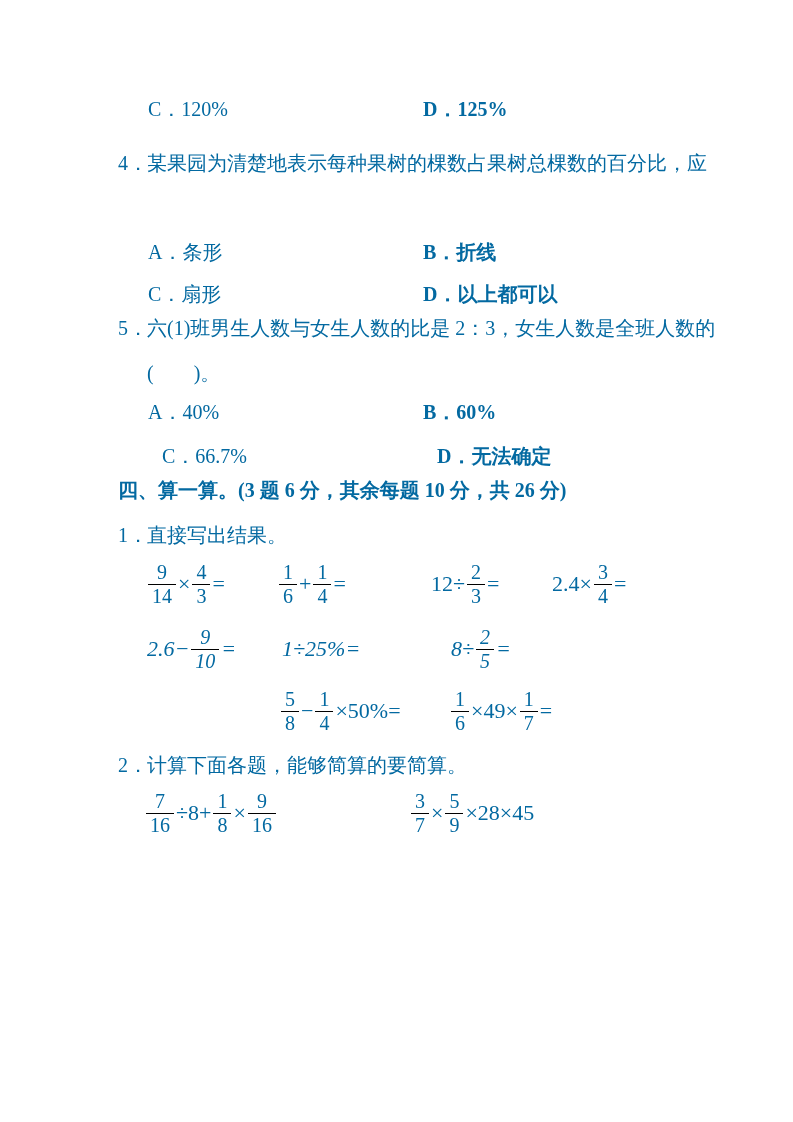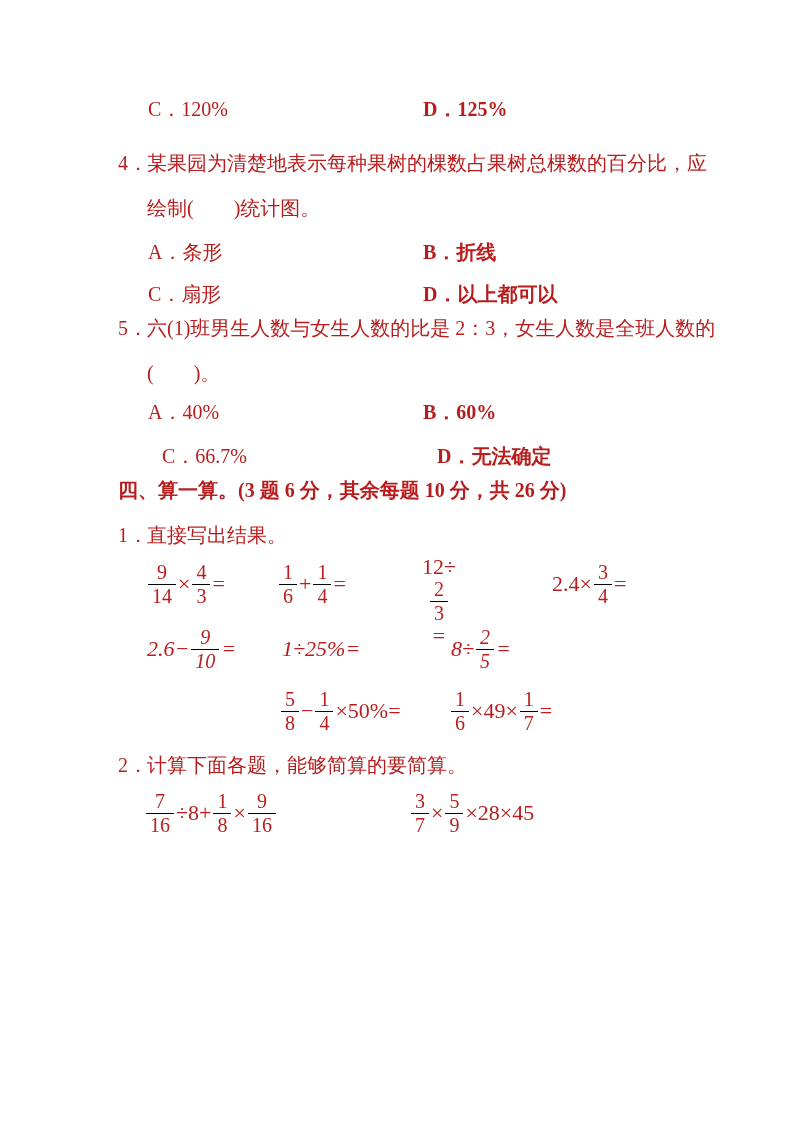--- a/index.html
+++ b/index.html
@@ -1,20 +1,20 @@
 <!DOCTYPE html>
 <html><head>
 <meta charset="utf-8">
 <style>
   html,body { margin:0; padding:0; background:#ffffff; }
   .page {
     position:relative;
     width:751px; height:1122px;
     background:#ffffff;
-    color:#b91c1c;
+    color:#0369a1;
     font-family:"Liberation Serif","DejaVu Serif",serif;
     overflow:hidden;
   }
   
   .t {
     position:absolute;
     font-size:20px;
     line-height:27px;
     white-space:nowrap;
     letter-spacing:0;
@@ -54,36 +54,35 @@
   .frac .num, .frac .den {
     display:block;
     font-size:20px;
     line-height:23px;
     padding:0 4px;
     text-align:center;
   }
   .frac .den { border-top:1.6px solid #000; }
 
   .r1 { top:556px; }  .r2 { top:621px;font-style:italic; }  .r3 { top:683px; }  .rc { top:785px; }
-  .p147 { left:147px; } .p278 { left:278px; } .p421 { left:421px;flex-direction:column; } .p551 { left:551px; }
+  .p147 { left:147px; } .p278 { left:278px; } .p421 { left:430px; } .p551 { left:551px; }
   .p146 { left:146px; } .p281 { left:281px; } .p450 { left:450px; }
   .p280 { left:280px; }
   .p145 { left:145px; } .p410 { left:410px; }
 </style>
 </head>
 <body>
 
 <div class="page">
 
   <div class="t xopt1 y-q3cd">C．120%</div>
   <div class="t xopt2 y-q3cd">D．125%</div>
 
   <div class="t xnum y-q4l1">4．</div>
   <div class="t xbody y-q4l1">某果园为清楚地表示每种果树的棵数占果树总棵数的百分比，应</div>
-  <div class="t xbody y-q4l2">绘制(　　)统计图。</div>
   <div class="t xopt1 y-q4ab">A．条形</div>
   <div class="t xopt2 y-q4ab">B．折线</div>
   <div class="t xopt1 y-q4cd">C．扇形</div>
   <div class="t xopt2 y-q4cd">D．以上都可以</div>
 
   <div class="t xnum y-q5l1">5．</div>
   <div class="t xbody y-q5l1">六(1)班男生人数与女生人数的比是 2：3，女生人数是全班人数的</div>
   <div class="t xbody y-q5l2">(　　)。</div>
   <div class="t xopt1 y-q5ab">A．40%</div>
   <div class="t xopt2 y-q5ab">B．60%</div>

